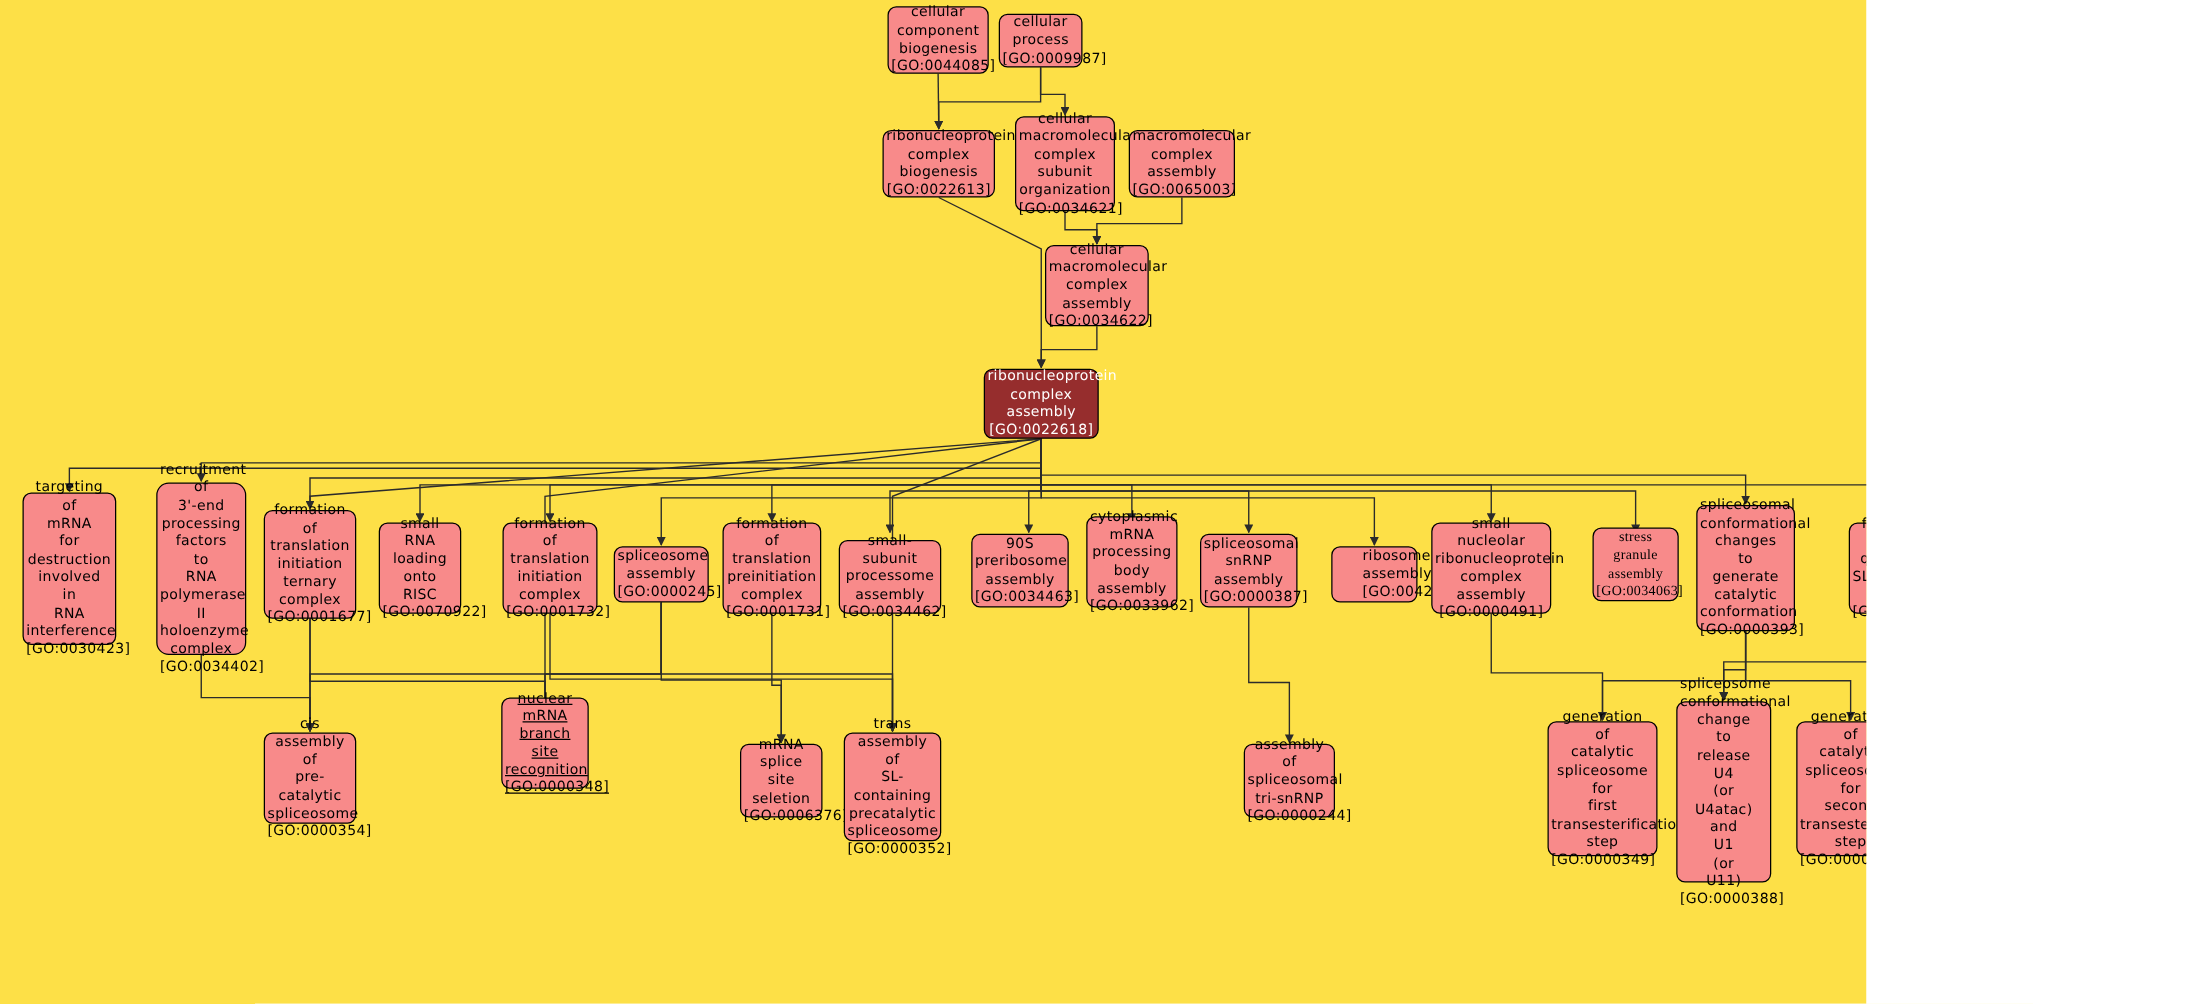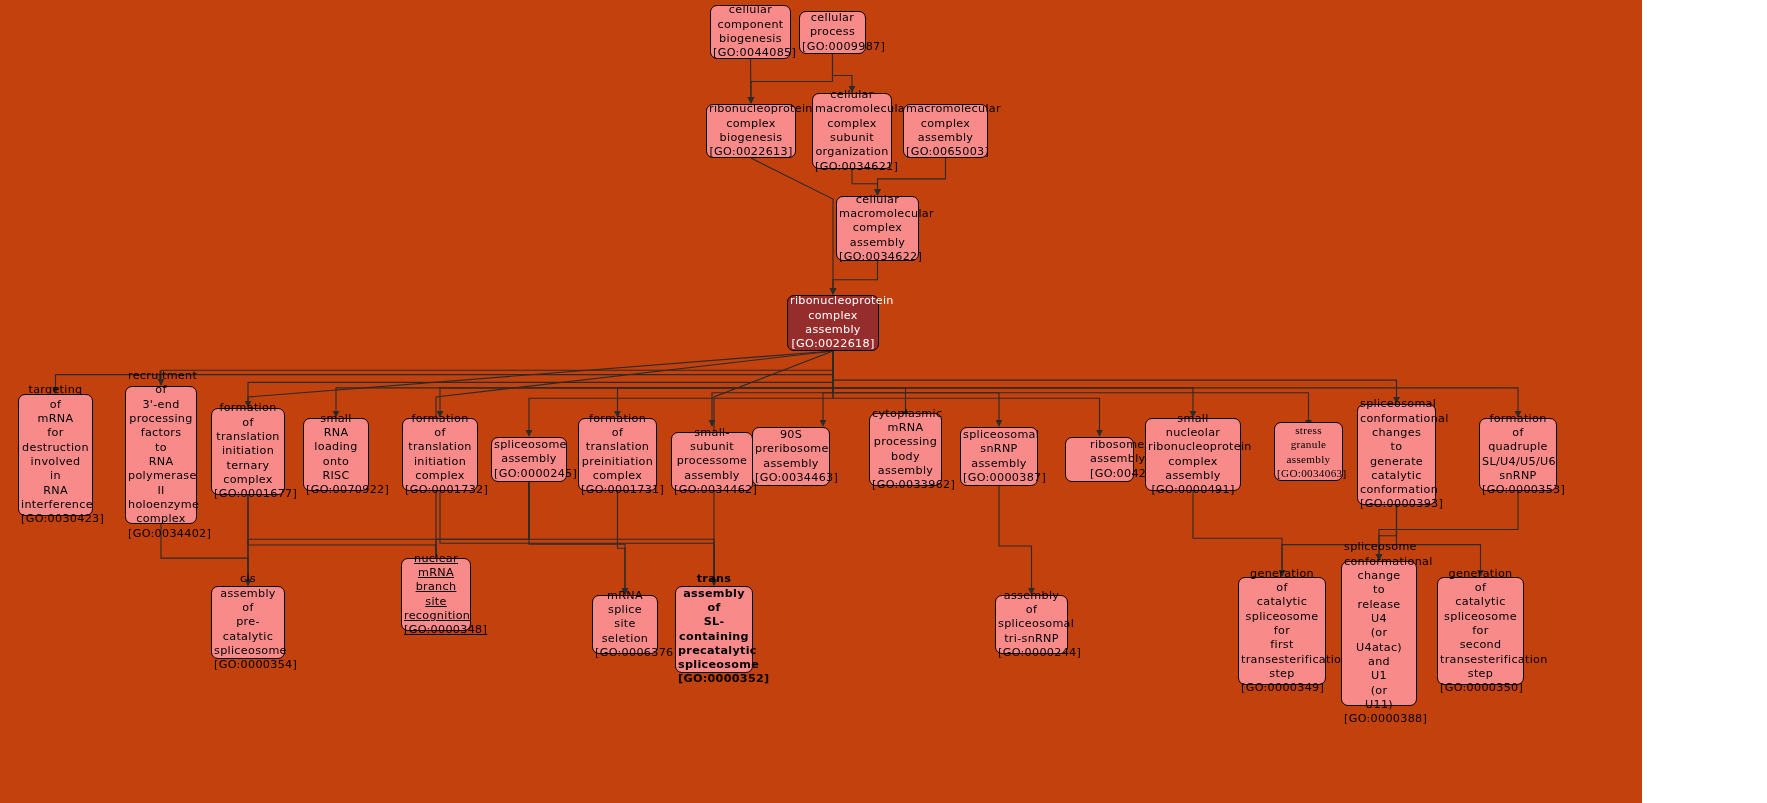--- a/index.html
+++ b/index.html
@@ -1,16 +1,16 @@
 <!DOCTYPE html>
 <html><head>
 <meta charset="utf-8">
 <style>
   html,body{margin:0;padding:0;background:#ffffff;}
-  #canvas{position:relative;width:1642px;height:803px;background:#c2410c;
+  #canvas{position:relative;width:1493px;height:803px;background:#fde047;
           font-family:"DejaVu Sans",sans-serif;overflow:hidden;}
   svg#edges{position:absolute;left:0;top:0;width:1767px;height:803px;}
   .node{position:absolute;box-sizing:border-box;border:1px solid #000000;
         border-radius:7px;background:#F88A8A;color:#000000;
         display:flex;align-items:center;justify-content:center;
         text-align:center;line-height:1.28;font-size:11.2px;
         letter-spacing:.3px;padding:3px 2px;}
   .node.focus{background:#962D2D;color:#ffffff;border-color:#000000;}
   .node span{display:block;width:100%;}
 </style>
@@ -85,42 +85,42 @@
       </div>
       <div class="node" style="left: 836px; top: 196px; width: 83px; height: 65px;">
         <span>cellular<br>macromolecular<br>complex<br>assembly<br>[GO:0034622]</span>
       </div>
       <div class="node focus" style="left: 787px; top: 295px; width: 92px; height: 56px;">
         <span>ribonucleoprotein<br>complex<br>assembly<br>[GO:0022618]</span>
       </div>
       <div class="node" style="left: 18px; top: 394px; width: 75px; height: 122px;">
         <span>targeting<br>of<br>mRNA<br>for<br>destruction<br>involved<br>in<br>RNA<br>interference<br>[GO:0030423]</span>
       </div>
-      <div class="node" style="left: 125px; top: 386px; width: 72px; height: 138px;">
+      <div class="node" style="left: 125px; top: 386px; width: 72px; height: 138px; border-radius: 10px;">
         <span>recruitment<br>of<br>3'-end<br>processing<br>factors<br>to<br>RNA<br>polymerase<br>II<br>holoenzyme<br>complex<br>[GO:0034402]</span>
       </div>
       <div class="node" style="left: 211px; top: 408px; width: 74px; height: 87px;">
         <span>formation<br>of<br>translation<br>initiation<br>ternary<br>complex<br>[GO:0001677]</span>
       </div>
       <div class="node" style="left: 303px; top: 418px; width: 66px; height: 73px;">
         <span>small<br>RNA<br>loading<br>onto<br>RISC<br>[GO:0070922]</span>
       </div>
       <div class="node" style="left: 402px; top: 418px; width: 76px; height: 73px;">
         <span>formation<br>of<br>translation<br>initiation<br>complex<br>[GO:0001732]</span>
       </div>
       <div class="node" style="left: 491px; top: 437px; width: 76px; height: 45px;">
         <span>spliceosome<br>assembly<br>[GO:0000245]</span>
       </div>
       <div class="node" style="left: 578px; top: 418px; width: 79px; height: 73px;">
         <span>formation<br>of<br>translation<br>preinitiation<br>complex<br>[GO:0001731]</span>
       </div>
       <div class="node" style="left: 671px; top: 432px; width: 82px; height: 59px;">
         <span>small-subunit<br>processome<br>assembly<br>[GO:0034462]</span>
       </div>
-      <div class="node" style="left: 752px; top: 427px; width: 78px; height: 59px; justify-content: center;">
+      <div class="node" style="left: 777px; top: 427px; width: 78px; height: 59px; justify-content: center;">
         <span>90S<br>preribosome<br>assembly<br>[GO:0034463]</span>
       </div>
       <div class="node" style="left: 869px; top: 413px; width: 73px; height: 73px;">
         <span>cytoplasmic<br>mRNA<br>processing<br>body<br>assembly<br>[GO:0033962]</span>
       </div>
       <div class="node" style="left: 960px; top: 427px; width: 78px; height: 59px;">
         <span>spliceosomal<br>snRNP<br>assembly<br>[GO:0000387]</span>
       </div>
       <div class="node" style="left: 1065px; top: 437px; width: 69px; height: 45px; padding-left: 24px;">
         <span>ribosome<br>assembly<br>[GO:0042255]</span>
@@ -139,21 +139,21 @@
       </div>
       <div class="node" style="left: 211px; top: 586px; width: 74px; height: 73px;">
         <span>cis<br>assembly<br>of<br>pre-catalytic<br>spliceosome<br>[GO:0000354]</span>
       </div>
       <div class="node" style="left: 401px; top: 558px; width: 70px; height: 73px; text-decoration: underline;">
         <span>nuclear<br>mRNA<br>branch<br>site<br>recognition<br>[GO:0000348]</span>
       </div>
       <div class="node" style="left: 592px; top: 595px; width: 66px; height: 59px;">
         <span>mRNA<br>splice<br>site<br>seletion<br>[GO:0006376]</span>
       </div>
-      <div class="node" style="left: 675px; top: 586px; width: 78px; height: 87px; font-weight: bold;">
+      <div class="node" style="left: 675px; top: 586px; width: 78px; height: 87px;">
         <span>trans<br>assembly<br>of<br>SL-containing<br>precatalytic<br>spliceosome<br>[GO:0000352]</span>
       </div>
       <div class="node" style="left: 995px; top: 595px; width: 73px; height: 59px;">
         <span>assembly<br>of<br>spliceosomal<br>tri-snRNP<br>[GO:0000244]</span>
       </div>
       <div class="node" style="left: 1238px; top: 577px; width: 88px; height: 108px;">
         <span>generation<br>of<br>catalytic<br>spliceosome<br>for<br>first<br>transesterification<br>step<br>[GO:0000349]</span>
       </div>
       <div class="node" style="left: 1341px; top: 561px; width: 76px; height: 145px;">
         <span>spliceosome<br>conformational<br>change<br>to<br>release<br>U4<br>(or<br>U4atac)<br>and<br>U1<br>(or<br>U11)<br>[GO:0000388]</span>

